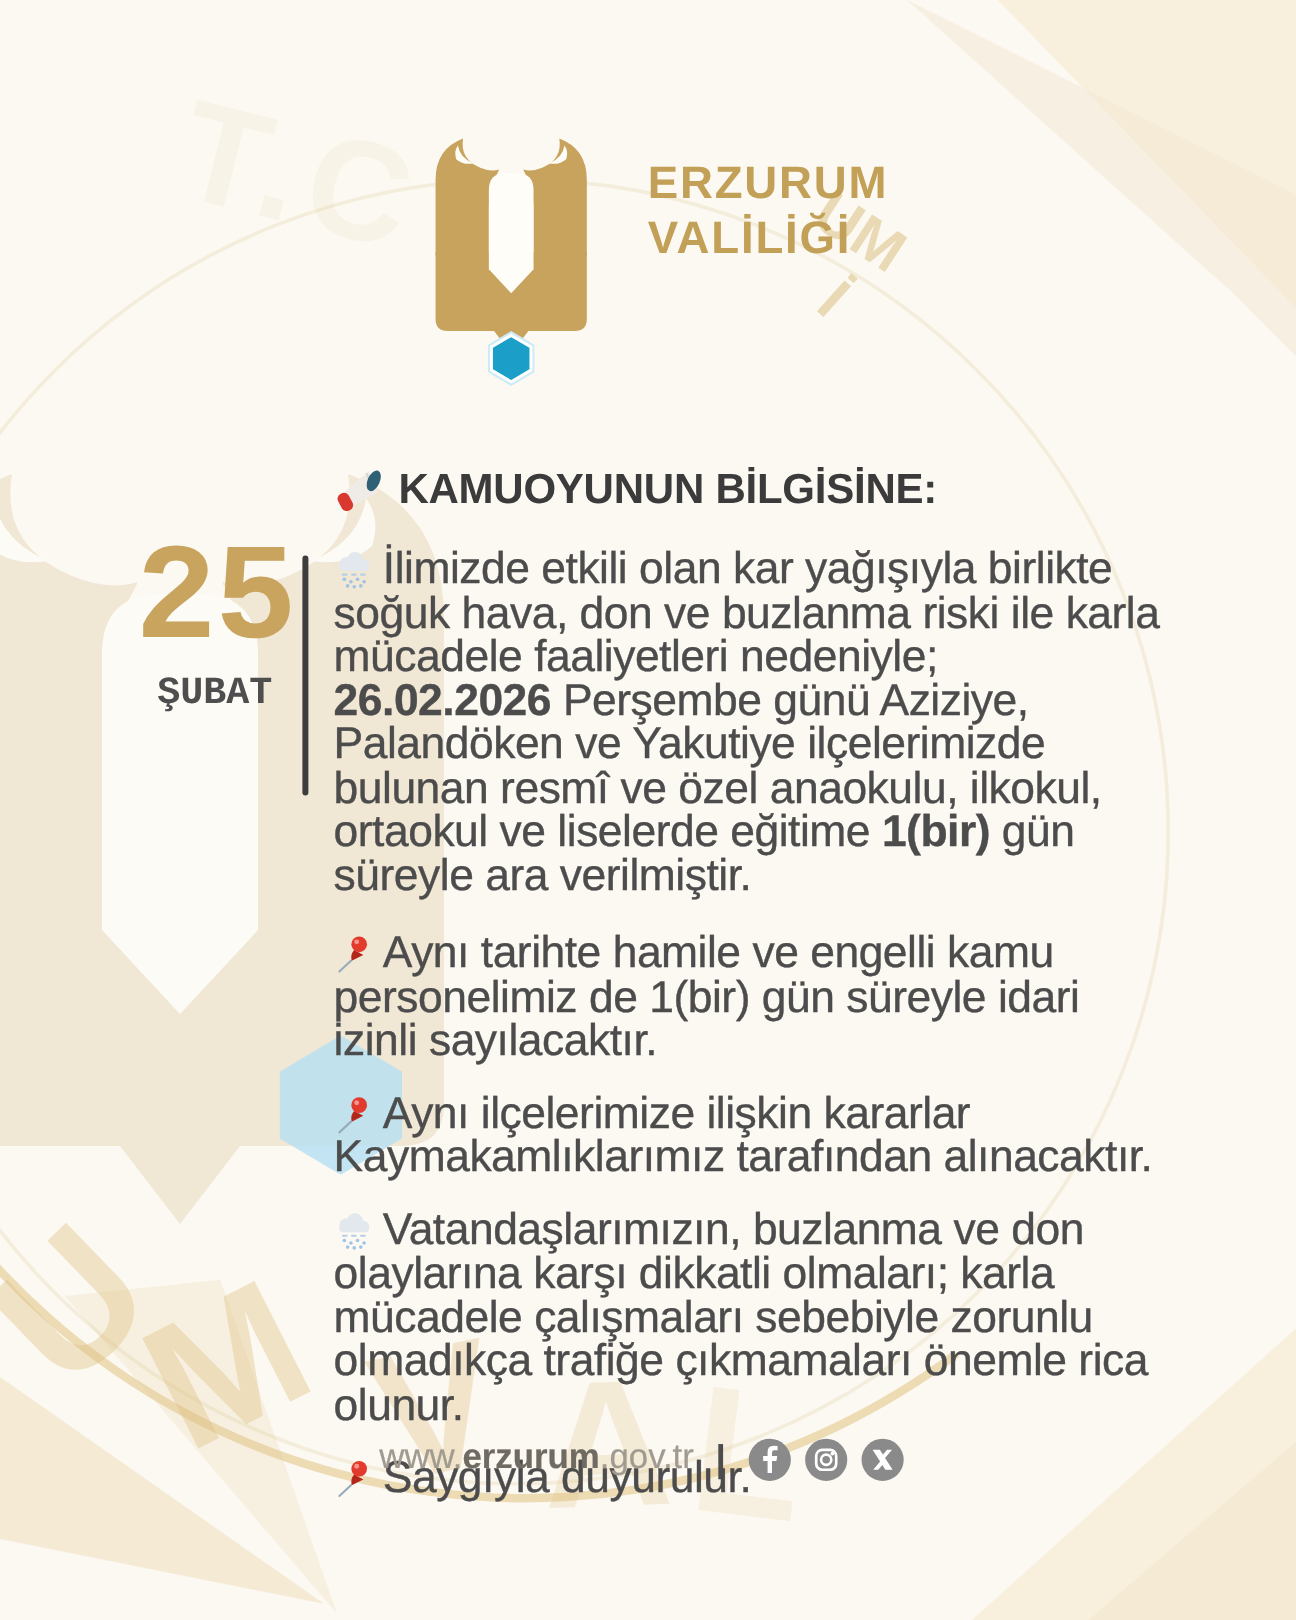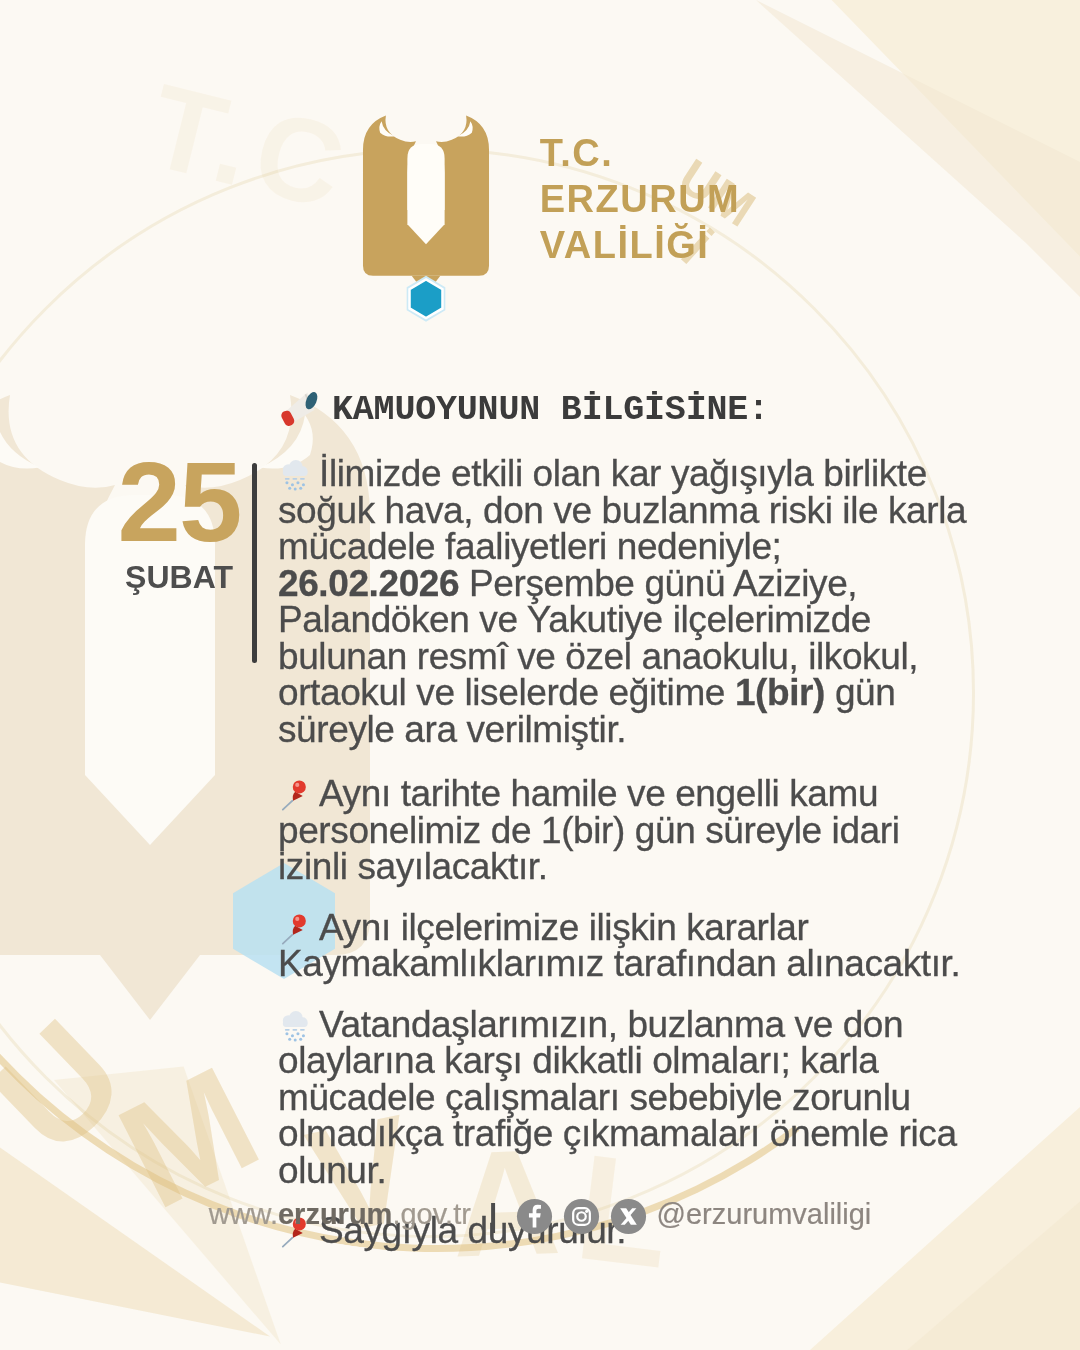--- a/index.html
+++ b/index.html
@@ -35,24 +35,24 @@
   .hex-watermark{position:absolute;left:233px;top:863px;width:102px;height:116px;z-index:1;
     background:#b9e0f1;opacity:.85;
     clip-path:polygon(50% 0,100% 26%,100% 74%,50% 100%,0 74%,0 26%);}
   
   .logo-row{position:absolute;top:104px;left:0;width:100%;z-index:2;
     display:flex;justify-content:center;align-items:flex-start;gap:28px;}
   .logo-mark{width:172px;height:222px;--bk-gold:#c8a35d;--bk-inner:#fffdf8;}
   .brand-text{padding-top:26px;font-weight:bold;font-size:38px;line-height:46px;
     color:#c2a057;letter-spacing:1.5px;}
   
-  .heading{position:absolute;top:386px;left:278px;z-index:2;display:flex;align-items:flex-end;gap:10px;
-    font-size:35px;font-weight:bold;color:#3b3b3b;letter-spacing:-0.2px;font-family:Liberation Mono, monospace;}
+  .heading{position:absolute;top:386px;left:278px;z-index:2;display:flex;align-items:center;gap:10px;
+    font-size:35px;font-weight:bold;color:#3b3b3b;letter-spacing:-0.2px;}
   .heading .megaphone{width:44px;height:44px;}
-  .date-block{position:absolute;top:450px;left:106px;width:146px;text-align:center;z-index:2;}
+  .date-block{position:absolute;top:450px;left:106px;width:146px;text-align:center;z-index:2;font-family:Liberation Mono, monospace;}
   .date-day{font-size:114px;line-height:.92;font-weight:bold;color:#c8a45e;letter-spacing:-2px;}
   .date-month{font-size:32px;font-weight:bold;color:#4e4e4e;margin-top:4px;}
   .v-divider{position:absolute;top:463px;left:252px;width:5px;height:200px;
     background:#3d3d3d;border-radius:3px;z-index:2;}
   .content{position:absolute;top:456px;left:278px;width:692px;z-index:2;
     font-size:37px;line-height:36.5px;color:#4c4c4c;letter-spacing:-0.4px;
     -webkit-text-stroke:0.3px #4c4c4c;}
   .para{margin-bottom:24px;}
   .para:first-child{margin-bottom:28px;}
   .para-icon{width:33px;height:33px;vertical-align:-5px;margin-right:8px;display:inline-block;}
@@ -161,21 +161,20 @@
   </div>
   <div class="hex-watermark"></div>
 
   <div class="logo-row">
     <svg class="logo-mark" viewBox="0 0 240 310">
       <use href="#book-glyph"></use>
       <polygon points="120,240 147,256 147,288 120,304 93,288 93,256" fill="#cdeaf6"></polygon>
       <polygon points="120,245 143,258.5 143,285.5 120,299 97,285.5 97,258.5" fill="#1b9ec7" stroke="#ffffff" stroke-width="3.5"></polygon>
     </svg>
     <div class="brand-text">
-      <div>T.C.</div>
       <div>ERZURUM</div>
       <div>VALİLİĞİ</div>
     </div>
   </div>
 
   <div class="heading">
     <svg class="megaphone">
         <use href="#sym-megaphone"></use>
       </svg>
     <span>KAMUOYUNUN BİLGİSİNE:</span>
@@ -214,16 +213,15 @@
         <svg class="social-icon">
           <use href="#sym-facebook"></use>
         </svg>
         <svg class="social-icon">
           <use href="#sym-instagram"></use>
         </svg>
         <svg class="social-icon">
           <use href="#sym-x"></use>
         </svg>
       </span>
-    <span class="handle">@erzurumvaliligi</span>
   </div>
 
 </div>
 
 </body></html>

